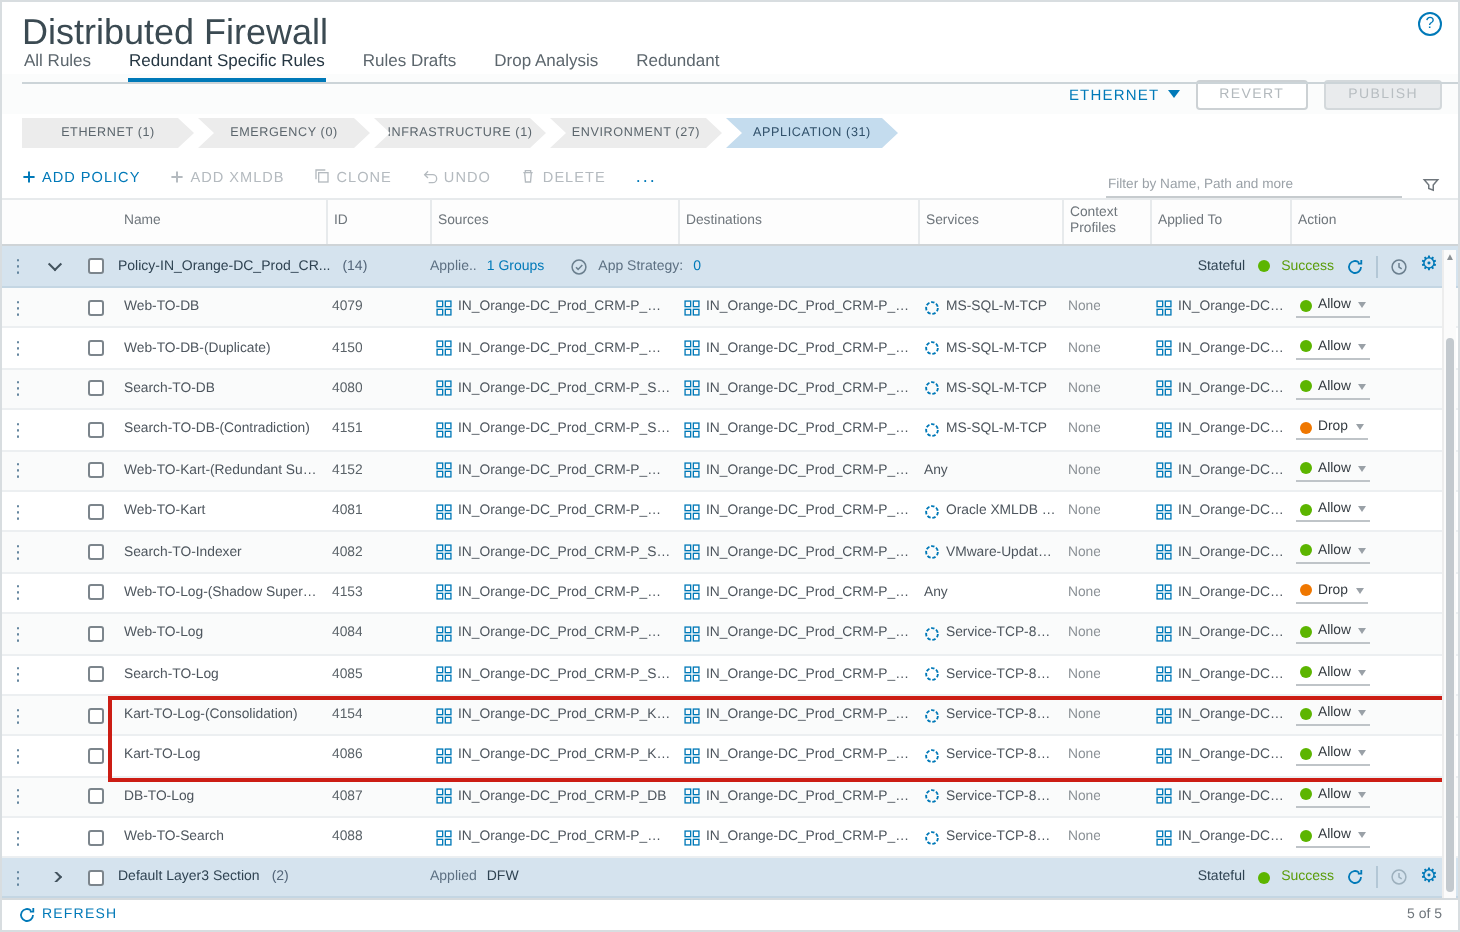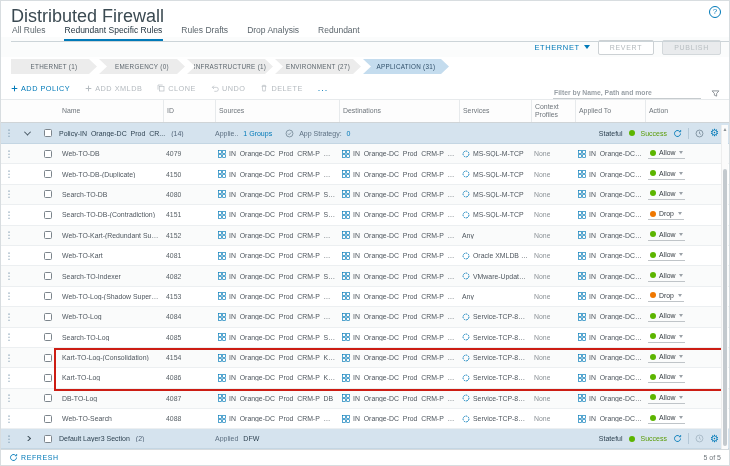--- a/index.html
+++ b/index.html
@@ -41,21 +41,21 @@
   
   .toolbar{ height:22px; display:flex; align-items:center; gap:15px; padding:0 10px; position:relative; }
   .tbtn{ font-size:7.3px; letter-spacing:.5px; display:flex; align-items:center; gap:3px; cursor:pointer; }
   .tbtn.primary{ color:#0079b8; }
   .tbtn.disabled{ color:#b4babf; cursor:default; }
   .tbtn svg{ display:block; }
   .more{ color:#0079b8; font-size:9px; letter-spacing:1px; cursor:pointer; }
   .filterwrap{ position:absolute; right:28px; top:4px; width:148px; }
   .filter{ width:100%; border:none; border-bottom:1px solid #c6cbce; font-size:6.8px;
            color:#4e565e; padding:2px 1px; outline:none; background:transparent;
-           font-family:"Liberation Sans",sans-serif;font-weight:bold;}
+           font-family:"Liberation Sans",sans-serif;}
   .filter::placeholder{ color:#9aa1a7; }
   .funnel{ position:absolute; right:9px; top:7px; cursor:pointer; }
 
   
   .grid{ display:grid; grid-template-columns:16px 20px 22px 104px 52px 124px 120px 72px 44px 70px 1fr; }
   .thead{ height:24px; font-size:6.9px; color:#6f767c; background:#fdfdfd;
           border-top:1px solid #e7eaec; border-bottom:1px solid #cfd4d7; }
   .th{ padding:2px 3px; display:flex; align-items:center; border-left:1px solid #e7eaec;
        line-height:1.15; }
   .th.nb{ border-left:none; }

